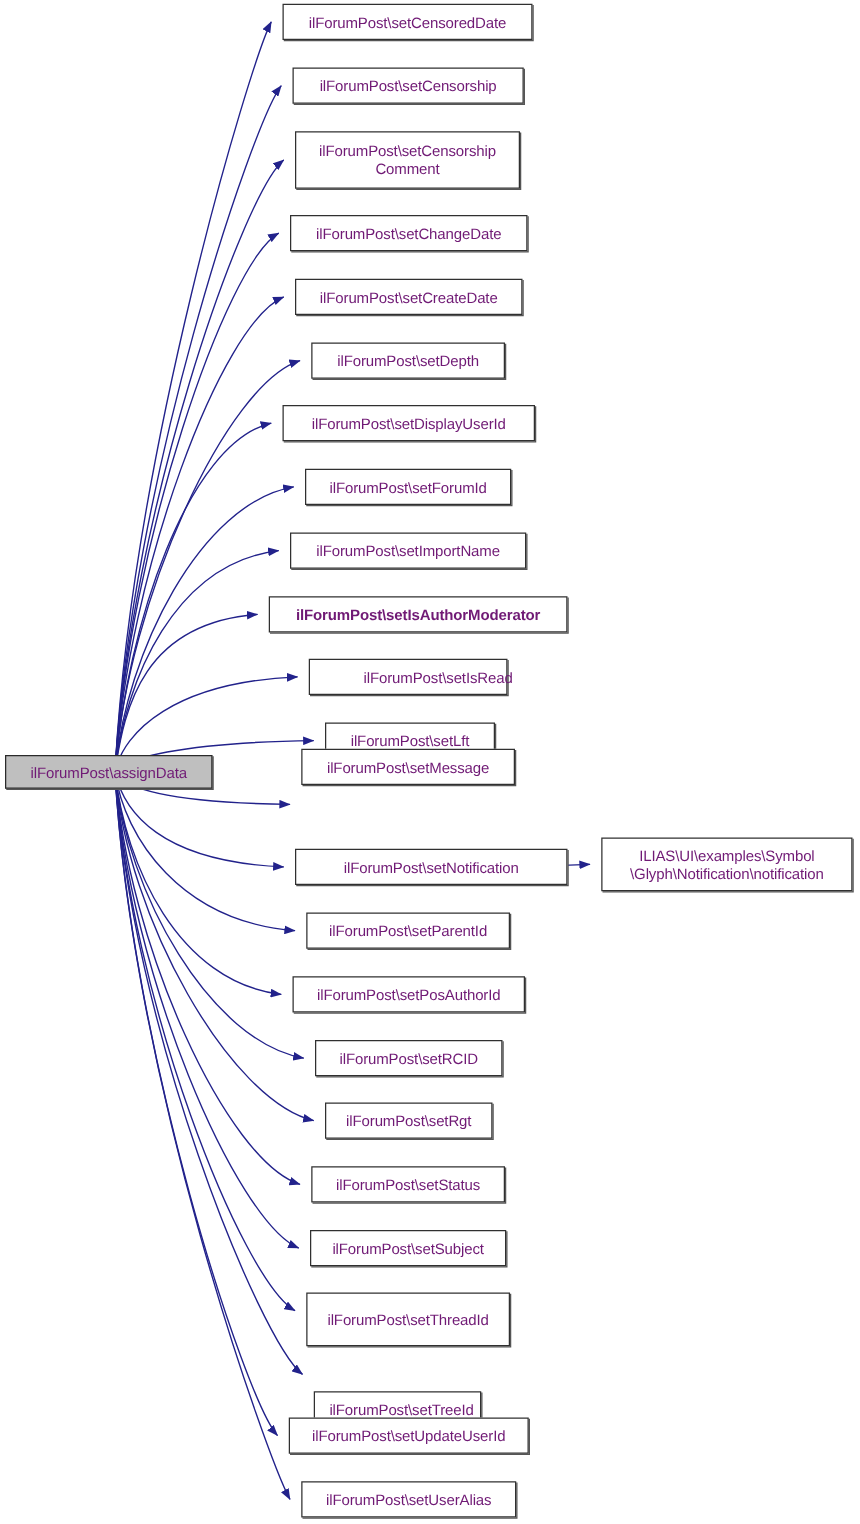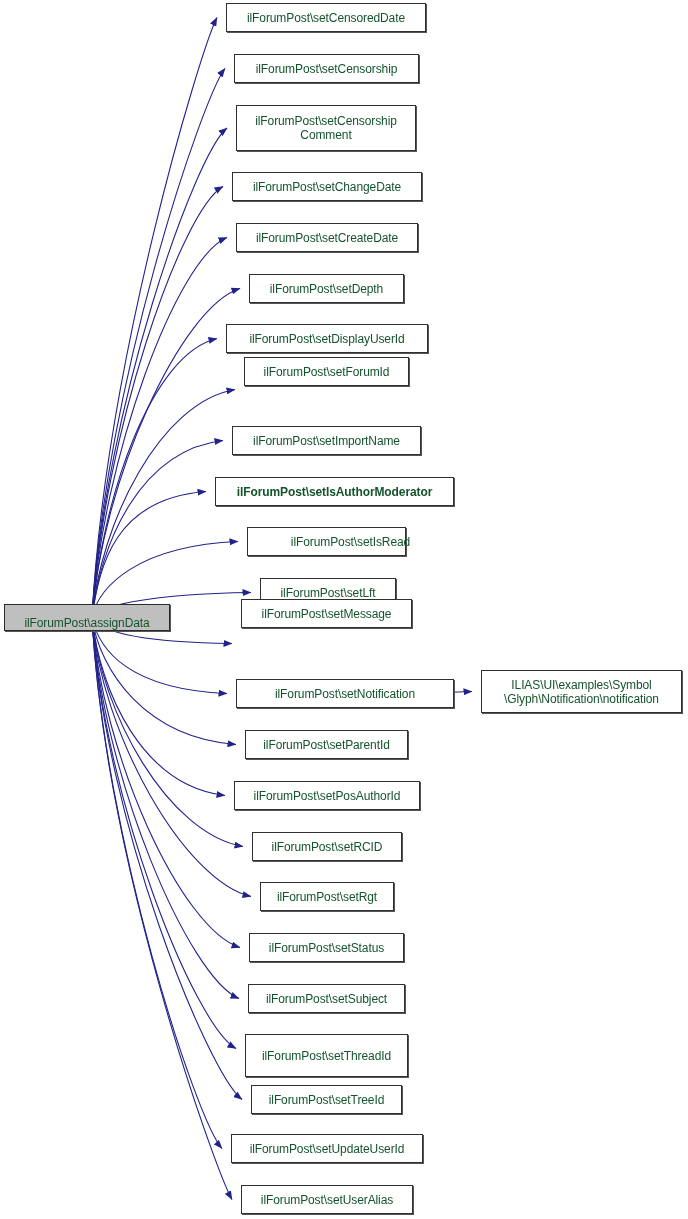--- a/index.html
+++ b/index.html
@@ -24,21 +24,21 @@
     left: 0;
     top: 0;
     width: 688px;
     height: 1219px;
   }
   .node {
     position: absolute;
     box-sizing: border-box;
     border: 1px solid #303030;
     background: #ffffff;
-    color: #14532d;
+    color: #701a75;
     font-size: 12px;
     line-height: 14px;
     text-align: center;
     display: flex;
     align-items: center;
     justify-content: center;
     white-space: pre-line;
     box-shadow: 1px 1px 0 0 #555555;
     letter-spacing: -0.1px;
   }
@@ -83,42 +83,42 @@
         <path d="M 92 617.5 C 101.96000000000001 756.1, 181.8 929.35, 240 947.5" fill="none" stroke="#22228b" stroke-width="1.1" marker-end="url(#arrowhead)"></path>
         <path d="M 92 617.5 C 102.572 777.52, 188.96 977.545, 239 998.5" fill="none" stroke="#22228b" stroke-width="1.1" marker-end="url(#arrowhead)"></path>
         <path d="M 92 617.5 C 103.172 798.52, 193.96 1024.795, 236 1048.5" fill="none" stroke="#22228b" stroke-width="1.1" marker-end="url(#arrowhead)"></path>
         <path d="M 92 617.5 C 103.78399999999999 819.94, 208.12 1072.99, 242 1099.5" fill="none" stroke="#22228b" stroke-width="1.1" marker-end="url(#arrowhead)"></path>
         <path d="M 92 617.5 C 104.372 840.52, 195.96 1119.295, 222 1148.5" fill="none" stroke="#22228b" stroke-width="1.1" marker-end="url(#arrowhead)"></path>
         <path d="M 92 617.5 C 104.984 861.94, 214.12 1167.49, 232 1199.5" fill="none" stroke="#22228b" stroke-width="1.1" marker-end="url(#arrowhead)"></path>
         <path d="M 417 693.5 L 472 691.5" fill="none" stroke="#22228b" stroke-width="1.1" marker-end="url(#arrowhead)"></path>
       </g>
   </svg>
   <div id="nodes-group">
-      <div class="node root" style="left: 4px; top: 604px; width: 166px; height: 27px; align-items: flex-end;"><span class="node-label">ilForumPost\assignData</span></div>
+      <div class="node root" style="left: 4px; top: 604px; width: 166px; height: 27px;"><span class="node-label">ilForumPost\assignData</span></div>
       <div class="node" style="left: 226px; top: 3px; width: 200px; height: 29px;"><span class="node-label">ilForumPost\setCensoredDate</span></div>
       <div class="node" style="left: 234px; top: 54px; width: 185px; height: 29px;"><span class="node-label">ilForumPost\setCensorship</span></div>
       <div class="node" style="left: 236px; top: 105px; width: 180px; height: 46px;"><span class="node-label">ilForumPost\setCensorship
 Comment</span></div>
       <div class="node" style="left: 232px; top: 172px; width: 190px; height: 29px;"><span class="node-label">ilForumPost\setChangeDate</span></div>
       <div class="node" style="left: 236px; top: 223px; width: 182px; height: 29px;"><span class="node-label">ilForumPost\setCreateDate</span></div>
       <div class="node" style="left: 249px; top: 274px; width: 155px; height: 29px;"><span class="node-label">ilForumPost\setDepth</span></div>
       <div class="node" style="left: 226px; top: 324px; width: 202px; height: 29px;"><span class="node-label">ilForumPost\setDisplayUserId</span></div>
-      <div class="node" style="left: 244px; top: 357px; width: 165px; height: 29px;"><span class="node-label">ilForumPost\setForumId</span></div>
+      <div class="node" style="left: 244px; top: 375px; width: 165px; height: 29px;"><span class="node-label">ilForumPost\setForumId</span></div>
       <div class="node" style="left: 232px; top: 426px; width: 189px; height: 29px;"><span class="node-label">ilForumPost\setImportName</span></div>
       <div class="node" style="left: 215px; top: 477px; width: 239px; height: 29px; font-weight: bold;"><span class="node-label">ilForumPost\setIsAuthorModerator</span></div>
       <div class="node" style="left: 247px; top: 527px; width: 159px; height: 29px; padding-left: 48px;"><span class="node-label">ilForumPost\setIsRead</span></div>
       <div class="node" style="left: 260px; top: 578px; width: 136px; height: 29px;"><span class="node-label">ilForumPost\setLft</span></div>
       <div class="node" style="left: 241px; top: 599px; width: 171px; height: 29px;"><span class="node-label">ilForumPost\setMessage</span></div>
       <div class="node" style="left: 236px; top: 679px; width: 218px; height: 29px;"><span class="node-label">ilForumPost\setNotification</span></div>
       <div class="node" style="left: 245px; top: 730px; width: 163px; height: 29px;"><span class="node-label">ilForumPost\setParentId</span></div>
       <div class="node" style="left: 234px; top: 781px; width: 186px; height: 29px;"><span class="node-label">ilForumPost\setPosAuthorId</span></div>
       <div class="node" style="left: 252px; top: 832px; width: 150px; height: 29px;"><span class="node-label">ilForumPost\setRCID</span></div>
       <div class="node" style="left: 260px; top: 882px; width: 134px; height: 29px;"><span class="node-label">ilForumPost\setRgt</span></div>
       <div class="node" style="left: 249px; top: 933px; width: 155px; height: 29px;"><span class="node-label">ilForumPost\setStatus</span></div>
       <div class="node" style="left: 248px; top: 984px; width: 157px; height: 29px;"><span class="node-label">ilForumPost\setSubject</span></div>
       <div class="node" style="left: 245px; top: 1034px; width: 163px; height: 43px;"><span class="node-label">ilForumPost\setThreadId</span></div>
-      <div class="node" style="left: 251px; top: 1085px; width: 151px; height: 29px;"><span class="node-label">ilForumPost\setTreeId</span></div>
+      <div class="node" style="left: 251px; top: 1113px; width: 134px; height: 29px; justify-content: flex-end;"><span class="node-label">ilForumPost\setTreeId</span></div>
       <div class="node" style="left: 231px; top: 1134px; width: 192px; height: 29px;"><span class="node-label">ilForumPost\setUpdateUserId</span></div>
       <div class="node" style="left: 241px; top: 1185px; width: 172px; height: 29px;"><span class="node-label">ilForumPost\setUserAlias</span></div>
       <div class="node" style="left: 481px; top: 670px; width: 201px; height: 43px; align-items: center;"><span class="node-label">ILIAS\UI\examples\Symbol
 \Glyph\Notification\notification</span></div>
     </div>
 </div>
 
 </body></html>

